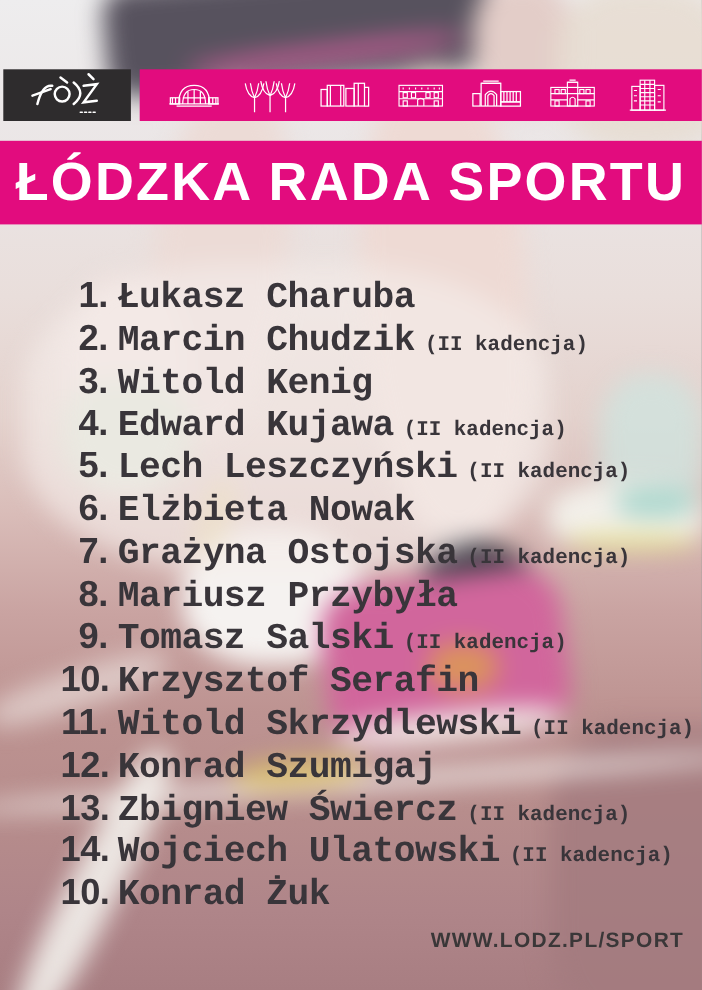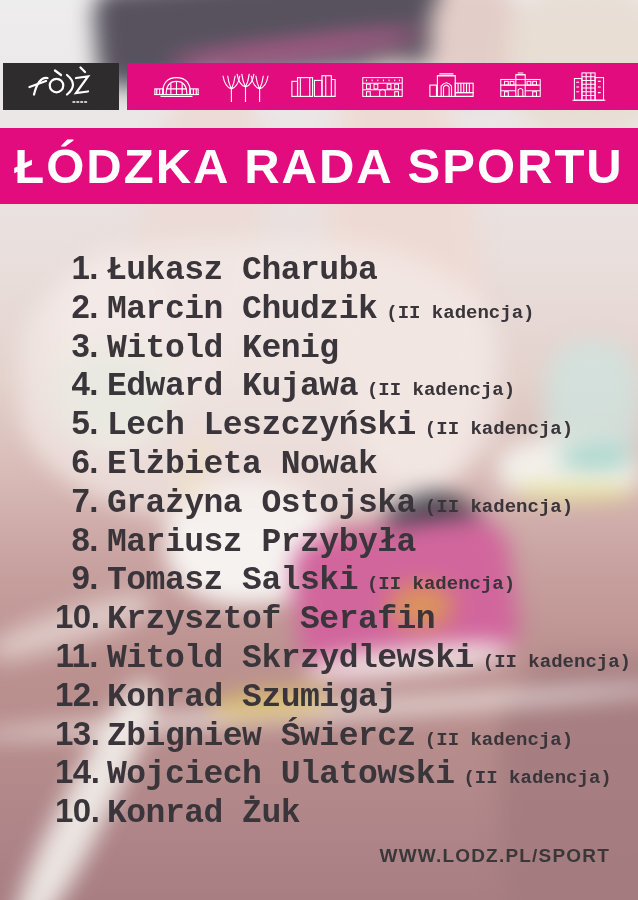--- a/index.html
+++ b/index.html
@@ -22,21 +22,21 @@
   .banner{position:absolute;left:0;top:128px;width:638px;height:76px;
     display:flex;align-items:center;justify-content:center;}
   .banner-text{color:#ffffff;font-size:49px;font-weight:bold;letter-spacing:2px;white-space:nowrap;}
   
   .list{position:absolute;left:55px;top:249px;right:8px;color:#39353a;}
   .row{display:flex;align-items:baseline;height:38.8px;}
   .num{width:43px;text-align:right;margin-right:9px;font-size:33px;font-weight:bold;letter-spacing:-0.5px;flex:none;}
   .nm{font-size:33px;font-weight:bold;letter-spacing:-0.5px;white-space:nowrap;font-family:Liberation Mono, monospace;}
   .sfx{font-size:19px;font-weight:bold;margin-left:9px;white-space:nowrap;font-family:Liberation Mono, monospace;}
   
-  .footer{position:absolute;right:28px;top:845px;font-size:19px;font-weight:bold;
+  .footer{position:absolute;right:16px;top:845px;font-size:19px;font-weight:bold;
     letter-spacing:1.2px;color:#3a3738;}
 </style>
 </head>
 <body>
 
 <div class="poster">
 
   <div class="bg">
     <div class="blob" style="left:95px;top:-25px;width:350px;height:100px;background:#57525e;transform:rotate(-5deg);border-radius:24px;"></div>
     <div class="blob" style="left:170px;top:42px;width:250px;height:14px;background:#cf5e9b;transform:rotate(-7deg);"></div>

